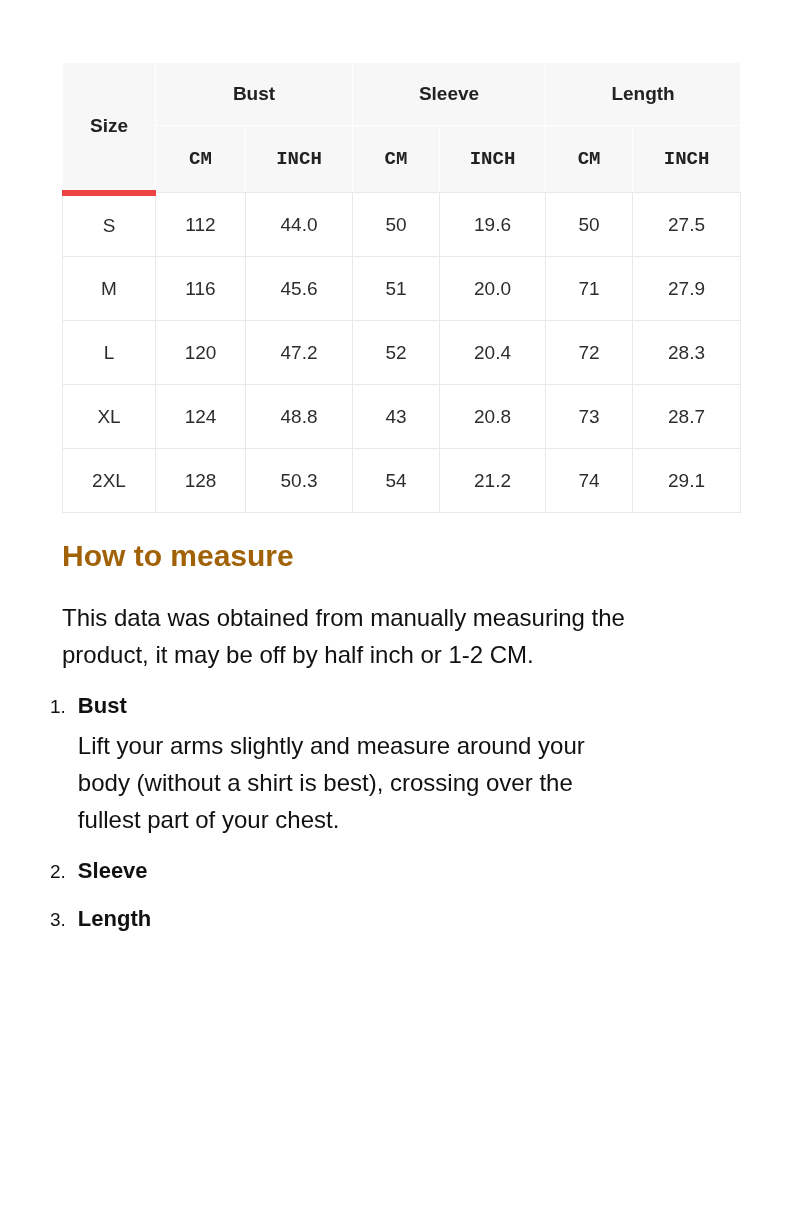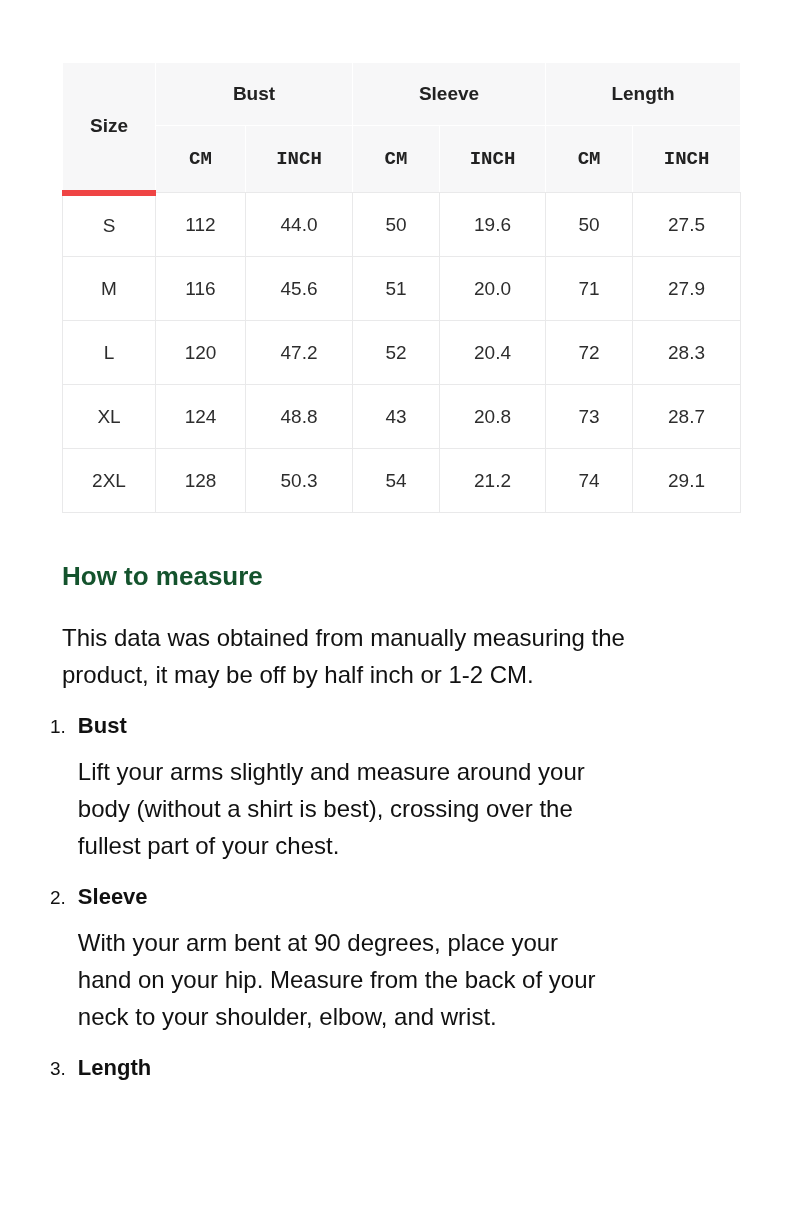--- a/index.html
+++ b/index.html
@@ -36,25 +36,25 @@
     border: 1px solid #e9e9ea;
     font-size: 19px;
     color: #2d2d2d;
     background: #ffffff;
   }
   tr.group-row { height: 63px; }
   tr.unit-row { height: 67px; }
   tr.data-row { height: 64px; }
   
   .how-title {
-    margin-top: 44px;
-    font-size: 26px;
+    margin-top: 24px;
+    font-size: 30px;
     line-height: 38px;
     font-weight: 700;
-    color: #14532d;
+    color: #a16207;
   }
   .how-intro {
     margin-top: 24px;
     font-size: 24px;
     line-height: 37px;
     color: #111111;
     white-space: pre-line;
   }
   .measure-list { margin-top: 0; }
   .measure-item {
@@ -70,21 +70,21 @@
     color: #111111;
   }
   .measure-item .item-body { margin-left: 12px; flex: 1; }
   .measure-item .item-title {
     font-size: 22px;
     line-height: 30px;
     font-weight: 700;
     color: #111111;
   }
   .measure-item .item-desc {
-    margin-top: 12px;
+    margin-top: 6px;
     font-size: 24px;
     line-height: 37px;
     color: #111111;
     white-space: pre-line;
   }
 </style>
 </head>
 <body>
 
 <div class="page">
@@ -176,23 +176,20 @@
           <div class="item-title">Bust</div>
           <p class="item-desc">Lift your arms slightly and measure around your
 body (without a shirt is best), crossing over the
 fullest part of your chest.</p>
         </div>
       </div>
       <div class="measure-item">
         <span class="item-number">2.</span>
         <div class="item-body">
           <div class="item-title">Sleeve</div>
-          <p class="item-desc">With your arm bent at 90 degrees, place your
-hand on your hip. Measure from the back of your
-neck to your shoulder, elbow, and wrist.</p>
         </div>
       </div>
       <div class="measure-item">
         <span class="item-number">3.</span>
         <div class="item-body">
           <div class="item-title">Length</div>
         </div>
       </div>
     </div>
 

